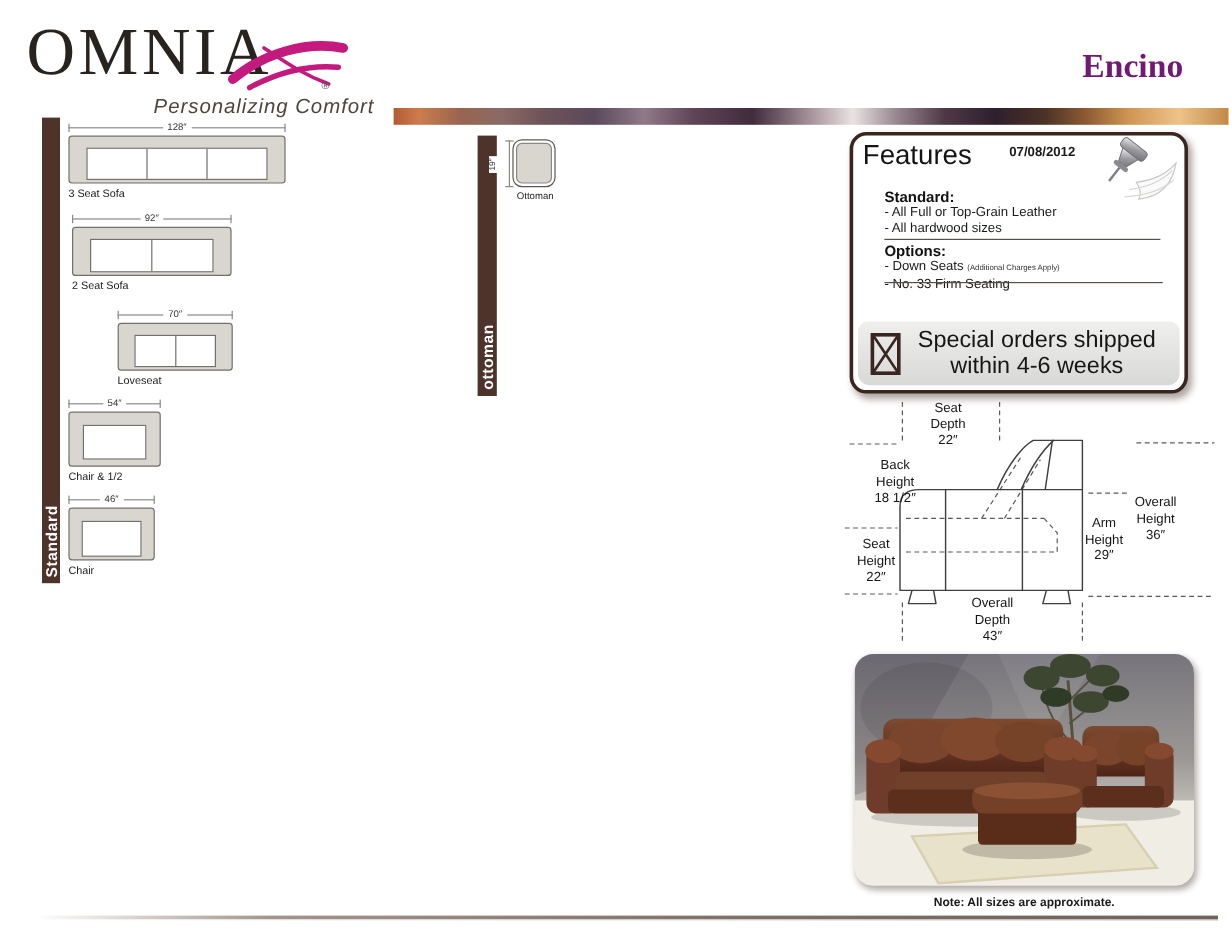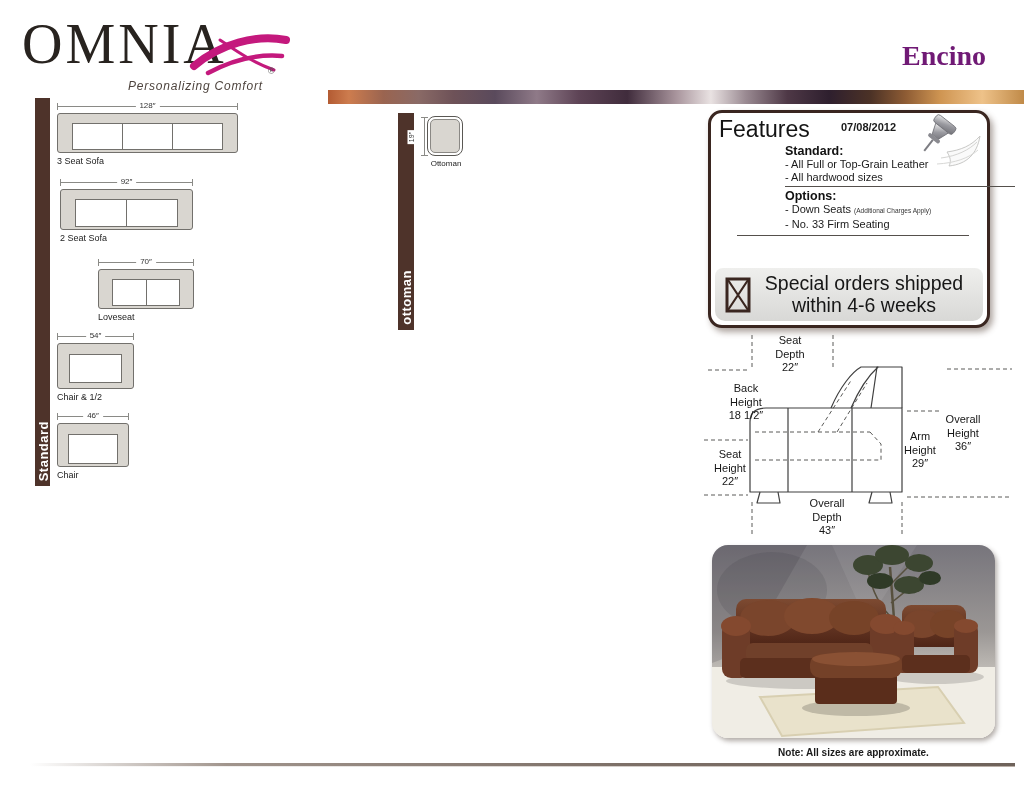--- a/index.html
+++ b/index.html
@@ -6,21 +6,21 @@
   html,body { background:#fff; }
   .page { position:relative; width:1024px; height:791px; background:#fff;
           font-family:"Liberation Sans", sans-serif; overflow:hidden; }
 
   
   .logo-wrap { position:absolute; left:18px; top:6px; width:320px; height:92px; }
   .logo-text { position:absolute; left:4px; top:10px; font-family:"Liberation Serif", serif;
                font-size:56px; letter-spacing:3px; color:#28231f; line-height:1; }
   .logo-reg { position:absolute; left:250px; top:60px; font-size:9px; color:#555; }
   .logo-swoosh { position:absolute; left:168px; top:22px; }
-  .tagline { position:absolute; left:110px; top:73px; font-size:12px; font-style:italic;
+  .tagline { position:absolute; left:110px; top:73px; font-size:17px; font-style:italic;
              color:#4e443e; letter-spacing:0.8px; }
   .model-title { position:absolute; right:38px; top:40px; font-family:"Liberation Serif", serif;
                  font-weight:700; font-size:28px; color:#701a75; }
 
   .leather-strip { position:absolute; left:328px; top:90px; width:696px; height:14px;
     background:linear-gradient(90deg,#b35b33 0%,#cd7c4e 3%,#9a6450 8%,#8a6a66 13%,
       #6e5258 18%,#5a4a5c 24%,#8f7a88 30%,#5e4456 36%,#402c3c 43%,#a8949c 50%,
       #e9e2e2 55%,#9a8a92 60%,#4e3846 66%,#2e1f2e 72%,#4c3226 78%,#8e5c34 83%,
       #cf9552 88%,#eec289 94%,#c08a48 100%); }
 
@@ -65,21 +65,21 @@
   .dim-v .dim-num { position:absolute; left:-9px; top:50%; transform:translate(-50%,-50%) rotate(-90deg);
                     font-size:7px; color:#333; background:#fff; padding:0 2px; }
 
   
   .features-box { position:absolute; left:708px; top:110px; width:282px; height:218px;
                   background:#fff; border:3px solid #3a2620; border-radius:14px;
                   box-shadow:3px 4px 6px rgba(70,50,40,0.45); }
   .features-title { position:absolute; left:8px; top:3px; font-size:23px; color:#141414; font-weight:500; }
   .features-date { position:absolute; left:130px; top:8px; font-size:11px; font-weight:700; color:#1a1a1a; }
   .pushpin { position:absolute; right:4px; top:1px; }
-  .feat-content { position:absolute; left:26px; top:31px; width:238px;margin-left:48px; }
+  .feat-content { position:absolute; left:26px; top:44px; width:238px; }
   .feat-heading { font-size:12.5px; font-weight:700; color:#111; line-height:14px; }
   .feat-item { font-size:11px; color:#1a1a1a; line-height:12.5px; }
   .feat-small { font-size:6.5px; color:#333; }
   .feat-rule1 { margin:3px 0 2px; width:230px; border-top:1px solid #55504c; }
   .feat-rule2 { position:absolute; left:26px; top:122px; width:232px; border-top:1.5px solid #55504c; }
   .ship-band { position:absolute; left:4px; right:4px; bottom:4px; height:53px;
                background:linear-gradient(#efefed,#d8d8d6); border-radius:8px 8px 10px 10px;
                display:flex; align-items:center; }
   .ship-check { margin:0 6px 0 10px; flex:0 0 auto; }
   .ship-text { flex:1; text-align:center; font-size:19.5px; font-weight:500; color:#161616;

